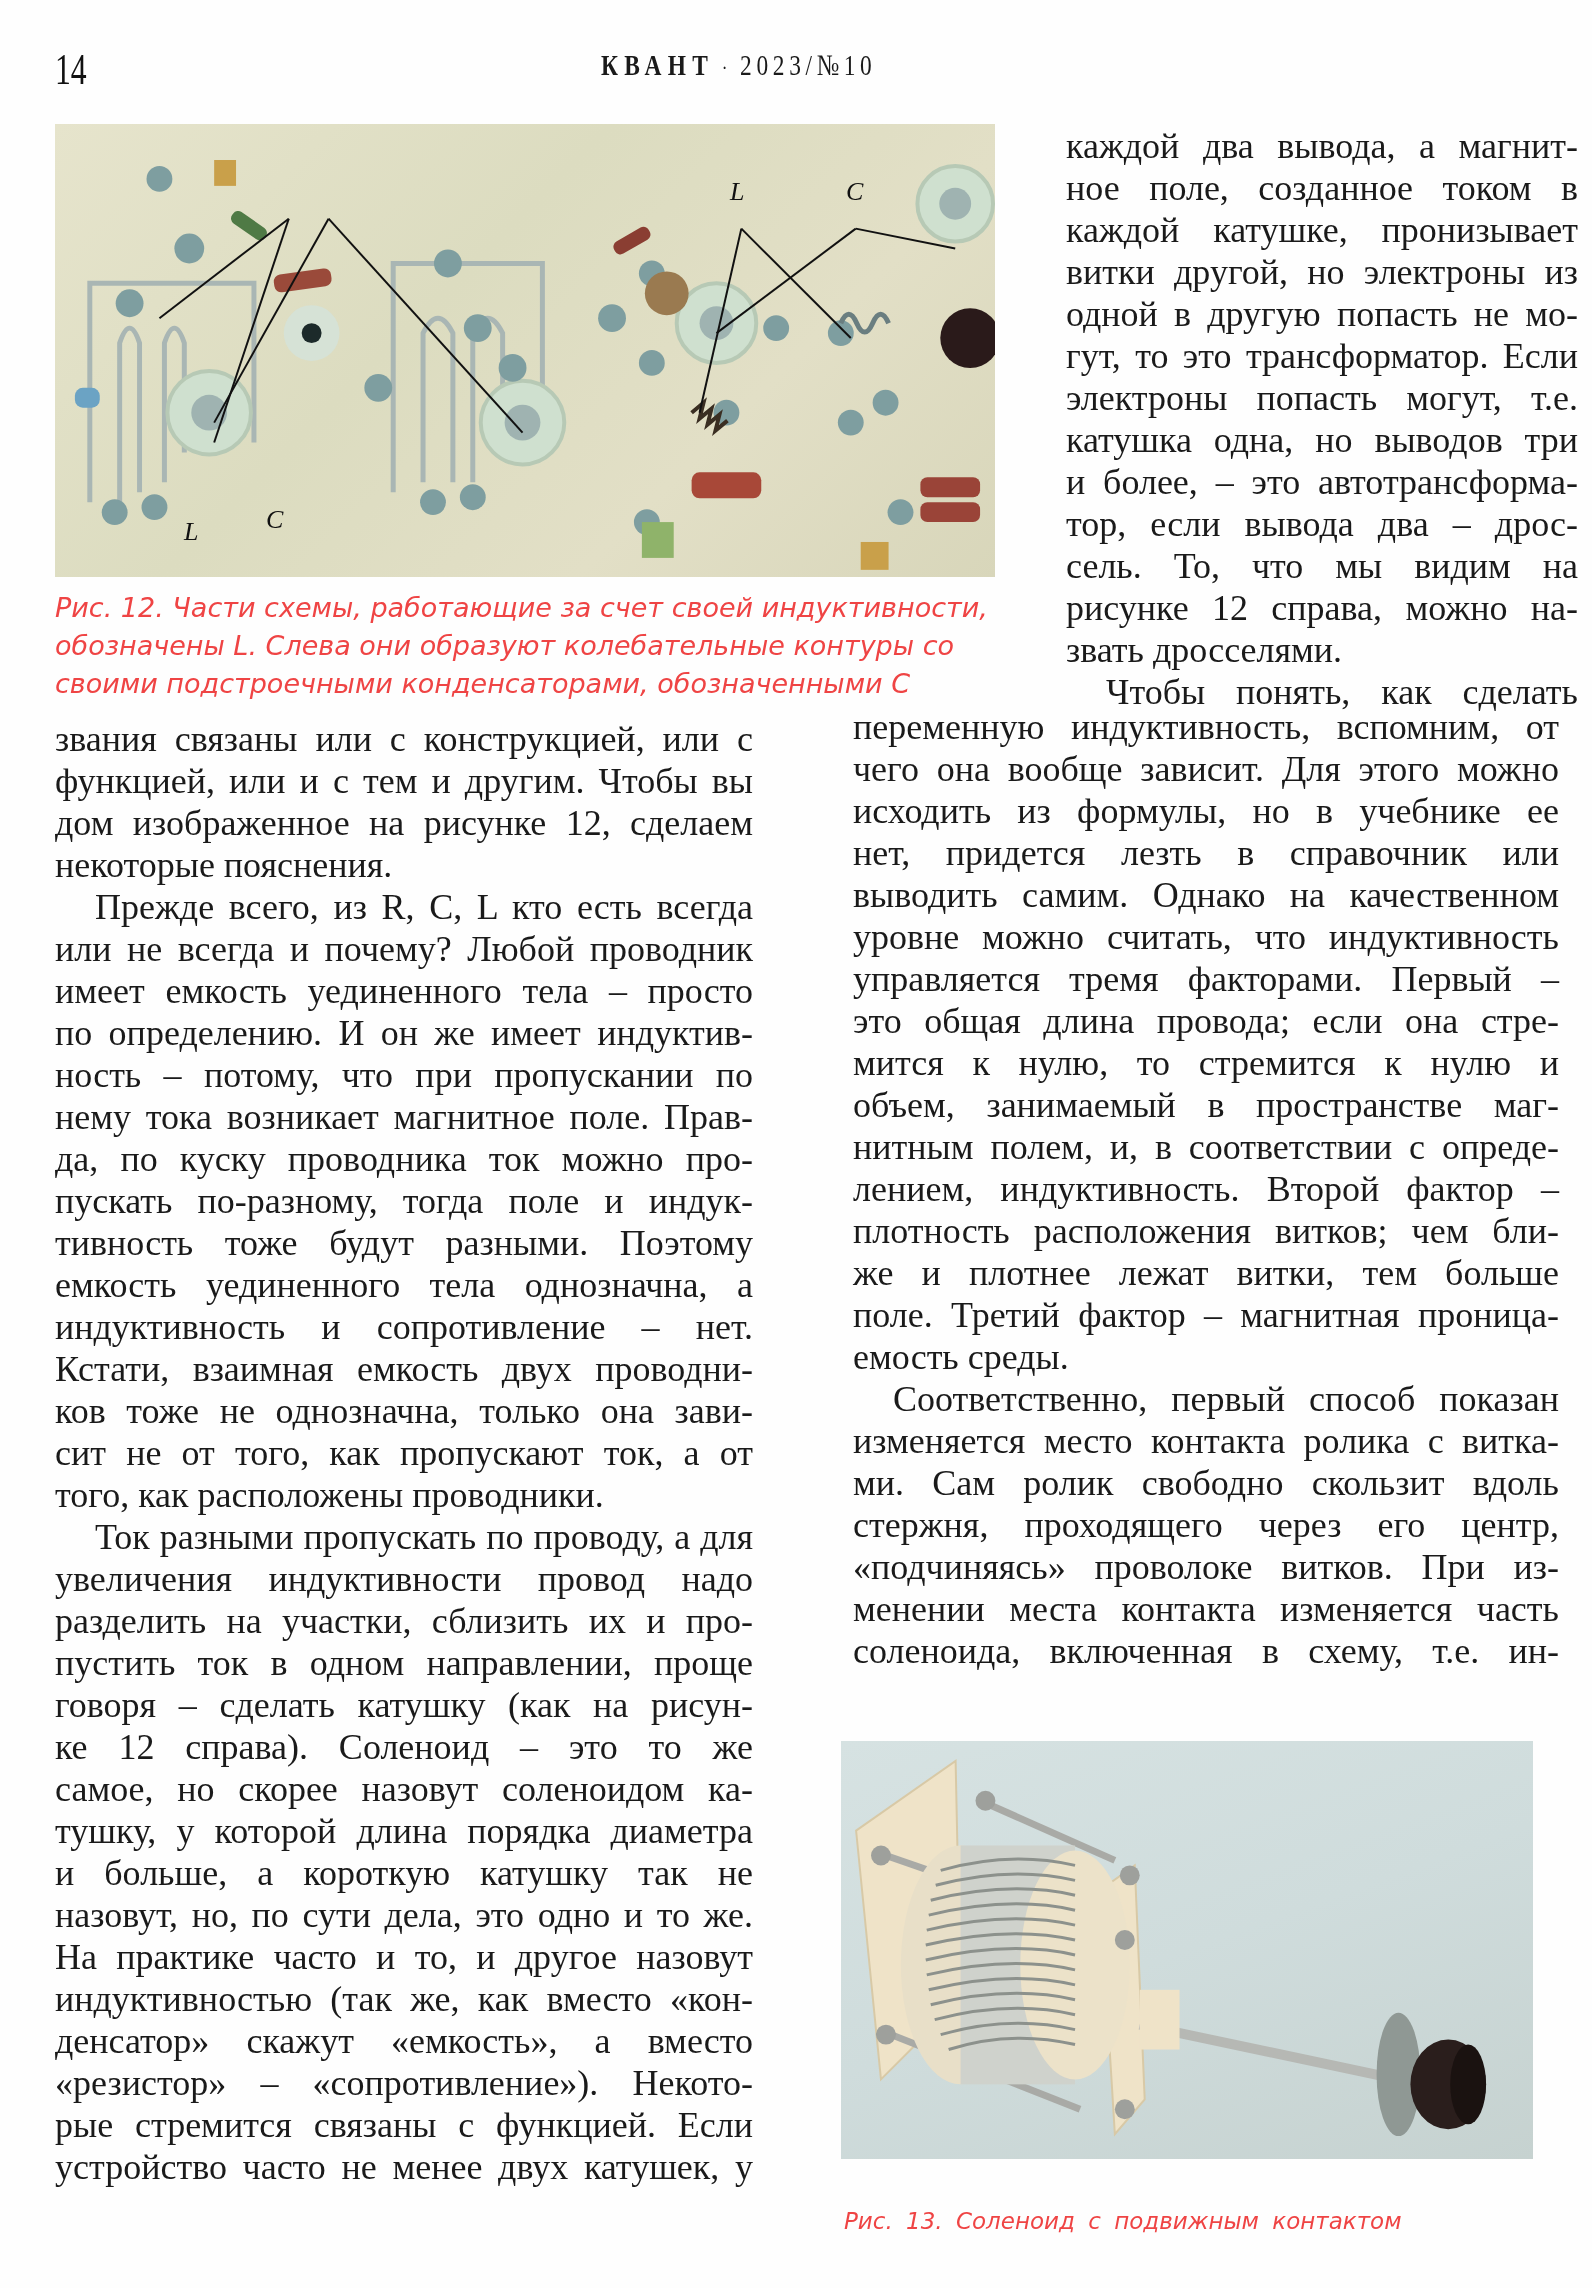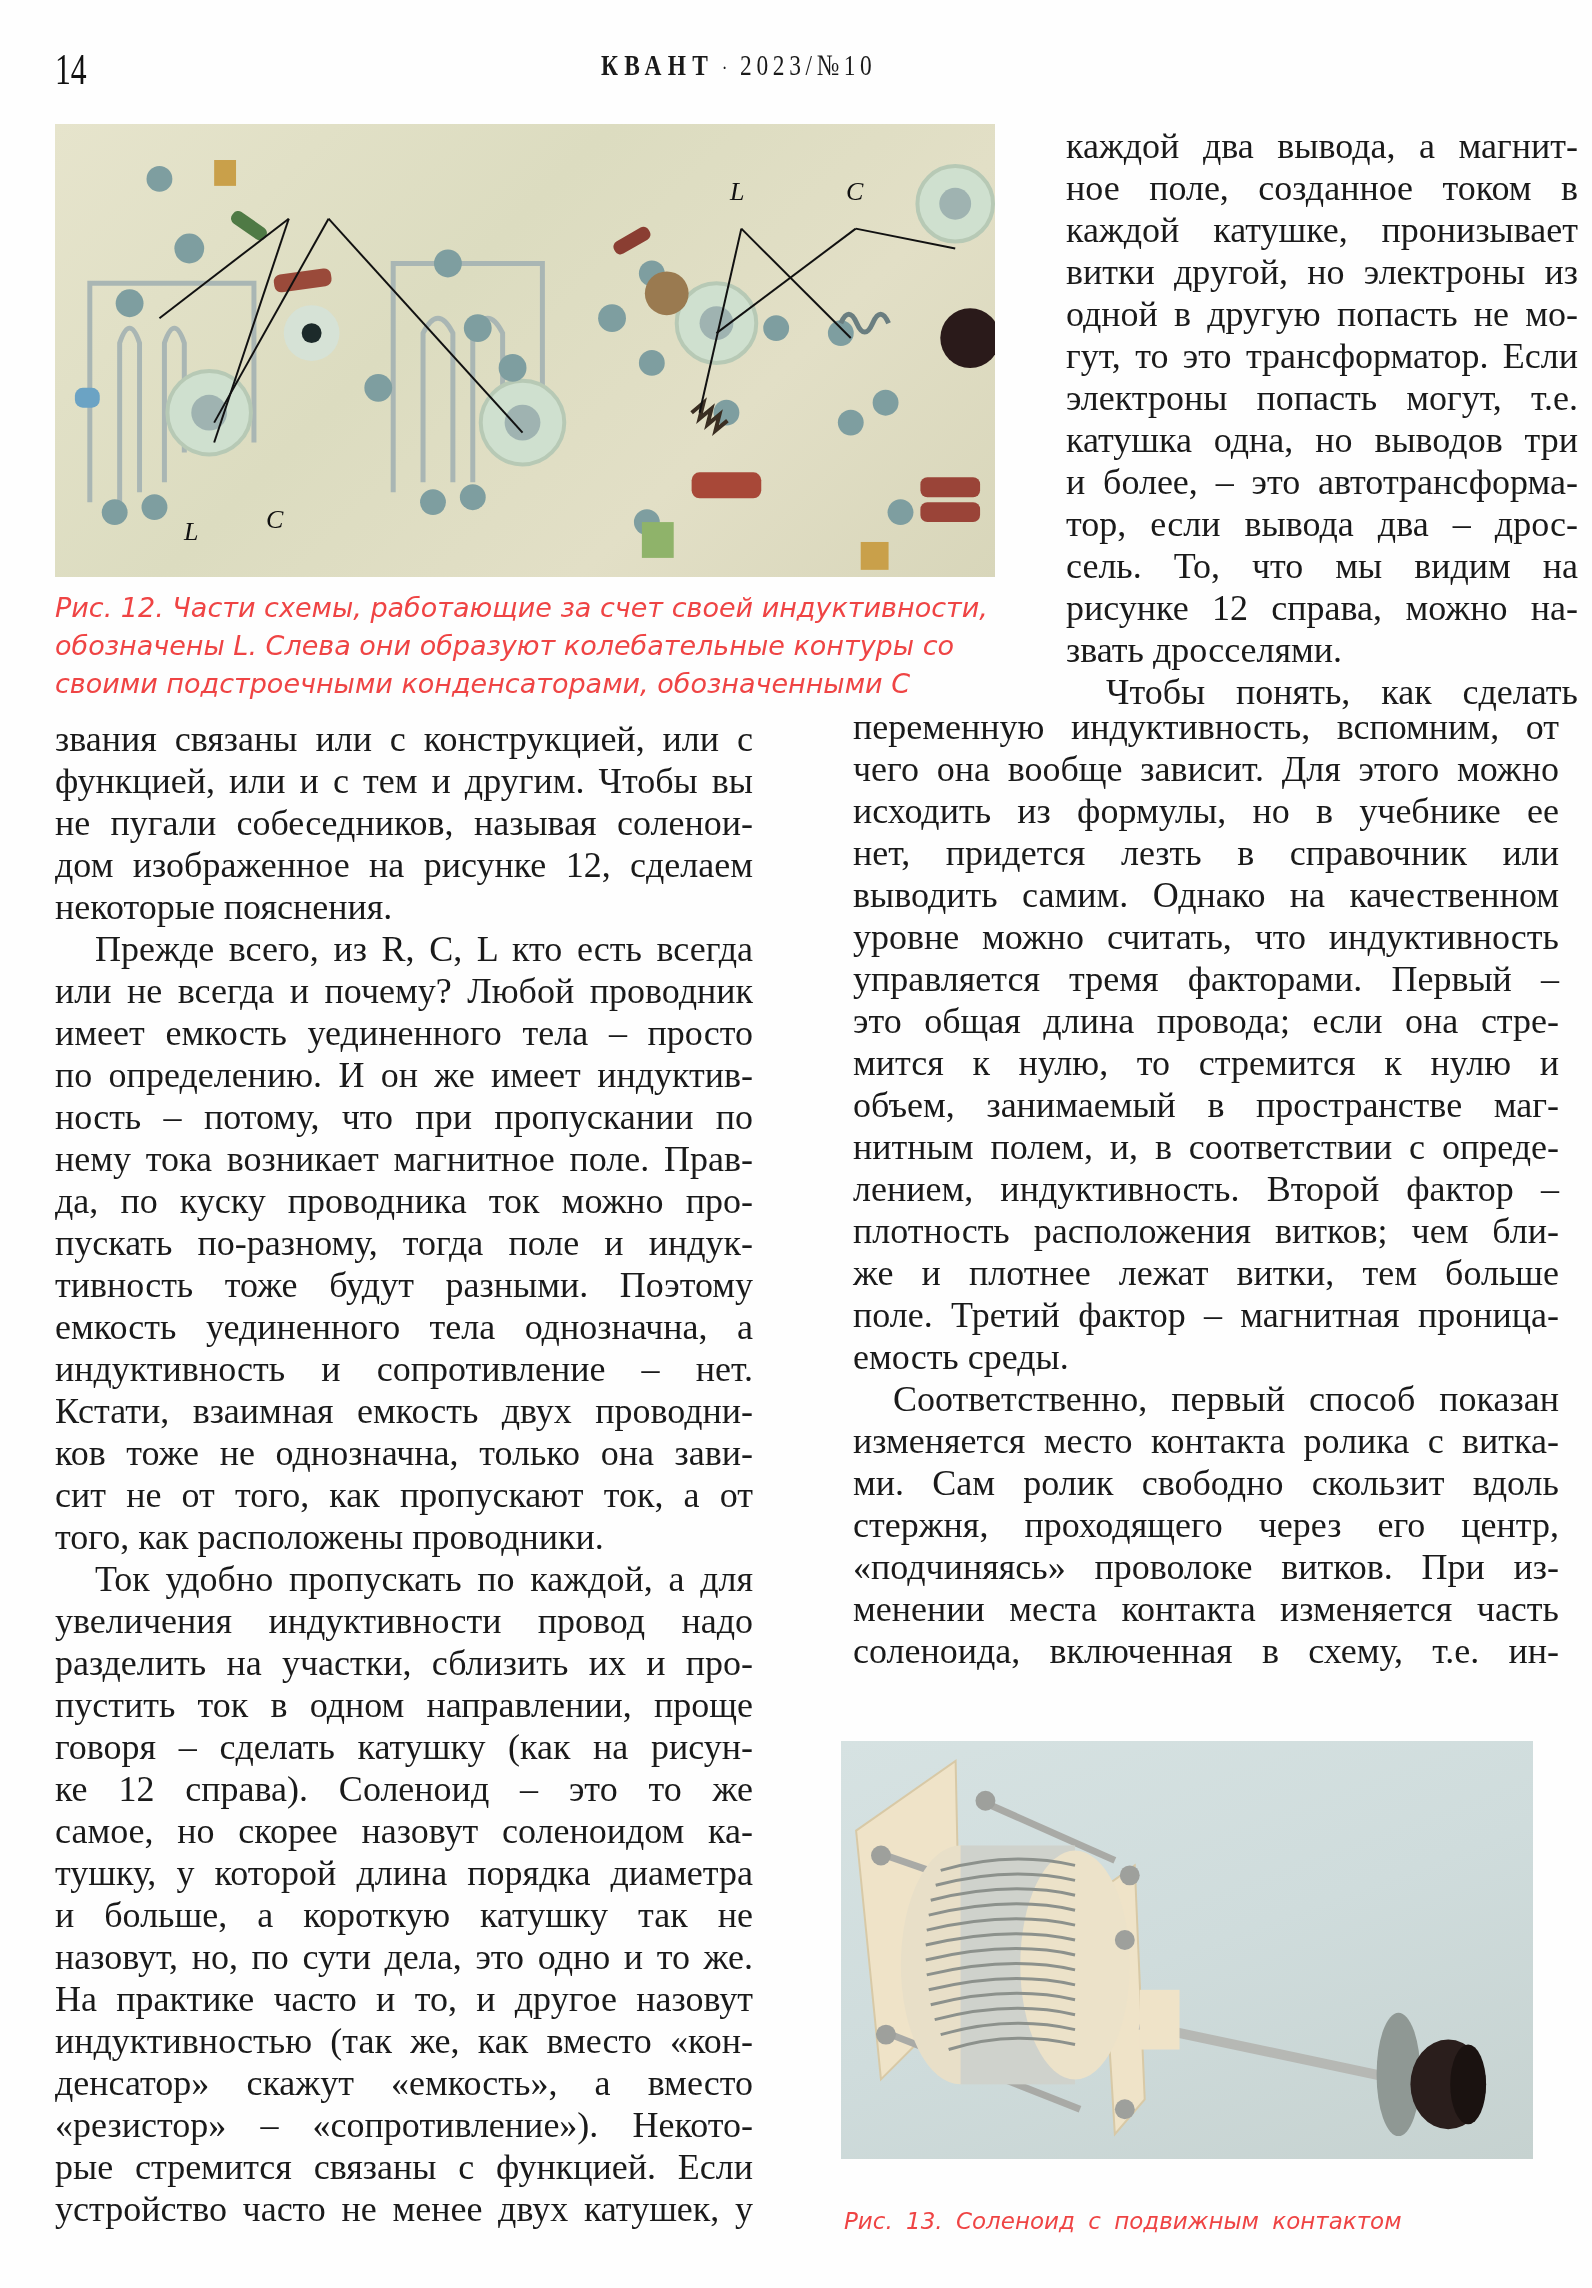--- a/index.html
+++ b/index.html
@@ -132,39 +132,38 @@
     <span class="line">и более, – это автотрансформа-</span>
     <span class="line">тор, если вывода два – дрос-</span>
     <span class="line">сель. То, что мы видим на</span>
     <span class="line">рисунке 12 справа, можно на-</span>
     <span class="line last">звать дросселями.</span>
     <span class="line indent">Чтобы понять, как сделать</span>
   </div>
 <div class="col" id="col-left" style="left:55px;top:718px;width:698px;">
     <span class="line">звания связаны или с конструкцией, или с</span>
     <span class="line">функцией, или и с тем и другим. Чтобы вы</span>
-    <span class="line">не пугали собеседников, называя соленои-</span>
     <span class="line">дом изображенное на рисунке 12, сделаем</span>
     <span class="line last">некоторые пояснения.</span>
     <span class="line indent">Прежде всего, из R, C, L кто есть всегда</span>
     <span class="line">или не всегда и почему? Любой проводник</span>
     <span class="line">имеет емкость уединенного тела – просто</span>
     <span class="line">по определению. И он же имеет индуктив-</span>
     <span class="line">ность – потому, что при пропускании по</span>
     <span class="line">нему тока возникает магнитное поле. Прав-</span>
     <span class="line">да, по куску проводника ток можно про-</span>
     <span class="line">пускать по-разному, тогда поле и индук-</span>
     <span class="line">тивность тоже будут разными. Поэтому</span>
     <span class="line">емкость уединенного тела однозначна, а</span>
     <span class="line">индуктивность и сопротивление – нет.</span>
     <span class="line">Кстати, взаимная емкость двух проводни-</span>
     <span class="line">ков тоже не однозначна, только она зави-</span>
     <span class="line">сит не от того, как пропускают ток, а от</span>
     <span class="line last">того, как расположены проводники.</span>
-    <span class="line indent">Ток удобно пропускать по каждой, а для</span>
+    <span class="line indent">Ток разными пропускать по проводу, а для</span>
     <span class="line">увеличения индуктивности провод надо</span>
     <span class="line">разделить на участки, сблизить их и про-</span>
     <span class="line">пустить ток в одном направлении, проще</span>
     <span class="line">говоря – сделать катушку (как на рисун-</span>
     <span class="line">ке 12 справа). Соленоид – это то же</span>
     <span class="line">самое, но скорее назовут соленоидом ка-</span>
     <span class="line">тушку, у которой длина порядка диаметра</span>
     <span class="line">и больше, а короткую катушку так не</span>
     <span class="line">назовут, но, по сути дела, это одно и то же.</span>
     <span class="line">На практике часто и то, и другое назовут</span>

